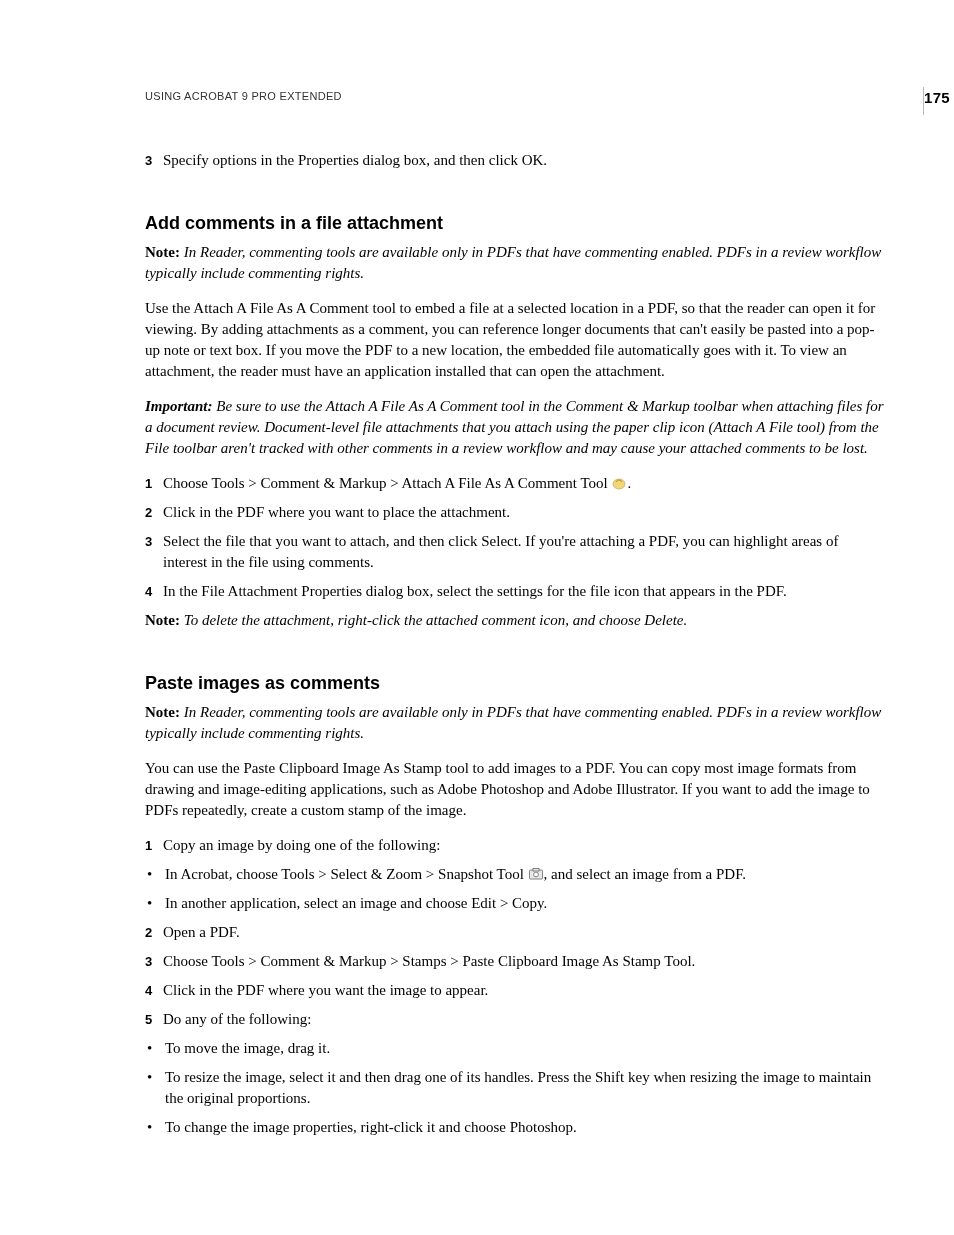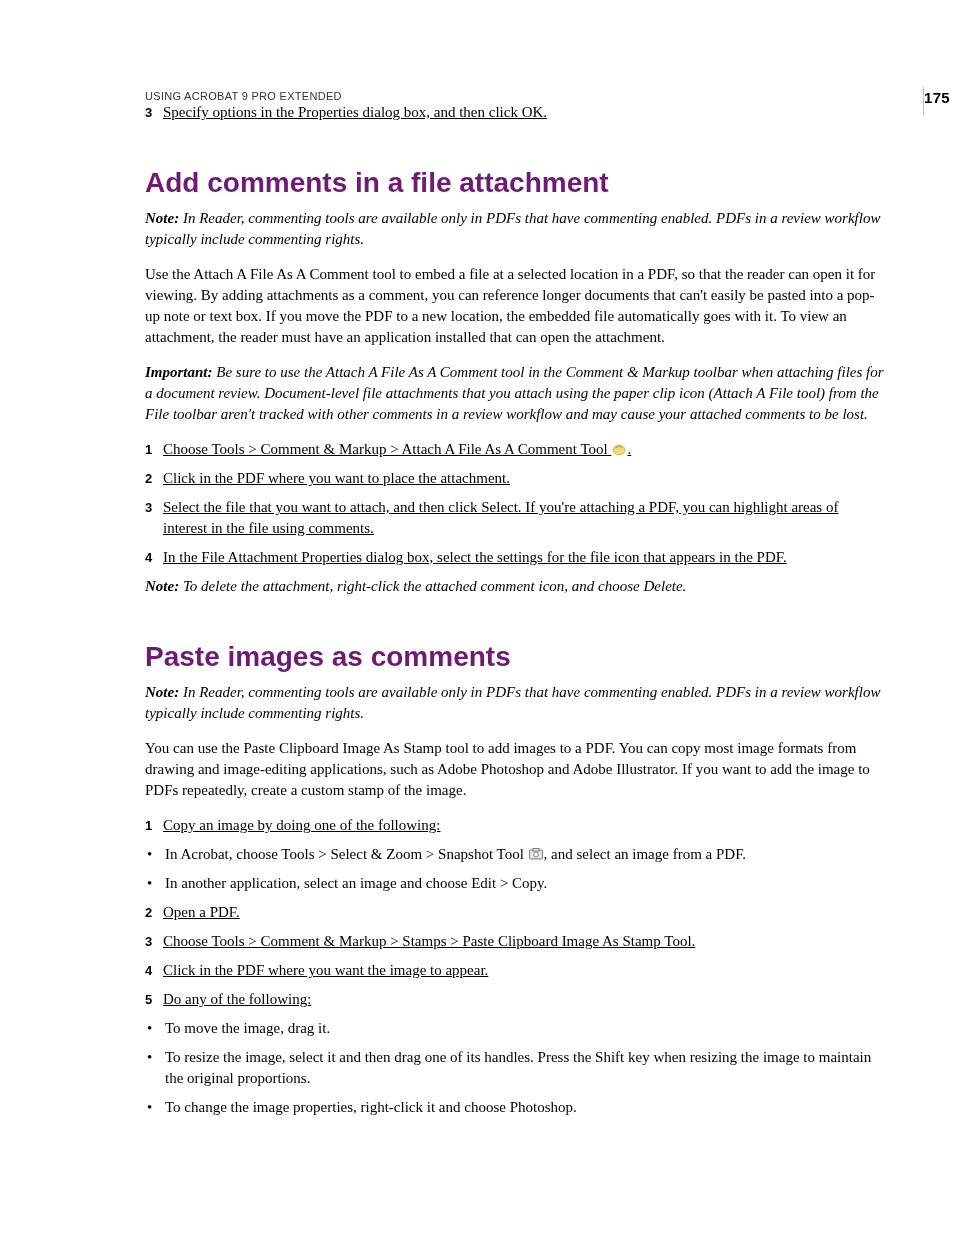--- a/index.html
+++ b/index.html
@@ -13,20 +13,21 @@
     width: 954px;
     min-height: 1235px;
     padding: 90px 70px 40px 145px;
     box-sizing: border-box;
     position: relative;
   }
   .header-block {
     font-family: "Myriad Pro", "Helvetica Neue", Arial, sans-serif;
     font-size: 11px;
     letter-spacing: 0.3px;
+    margin-bottom: 48px;
     position: relative;
   }
   .header-line1 {
     color: #333;
   }
   .header-line2 {
     font-weight: bold;
     color: #000;
     margin-top: 2px;
   }
@@ -54,46 +55,45 @@
     margin-bottom: 8px;
   }
   .ol-num {
     font-family: "Myriad Pro", "Helvetica Neue", Arial, sans-serif;
     font-weight: bold;
     font-size: 13px;
     width: 18px;
     flex-shrink: 0;
     padding-top: 2px;
   }
-  .ol-text { flex: 1; text-decoration: underline; }
+  .ol-text { flex: 1; }
   .ul-item {
     display: flex;
     margin-bottom: 8px;
     padding-left: 0px;
   }
   .ul-bullet {
     width: 18px;
     flex-shrink: 0;
     text-align: left;
     padding-left: 2px;
   }
   .ul-text { flex: 1; }
   h2.section-heading {
     font-family: "Myriad Pro", "Helvetica Neue", Arial, sans-serif;
     font-weight: bold;
-    font-size: 28px;
+    font-size: 18px;
     margin: 40px 0 6px 0;
-    color: #701a75;
+    color: #000000;
   }
   .note-line {
     margin-bottom: 14px;
   }
   .note-label {
     font-weight: bold;
-    font-style: italic;
   }
   .note-text {
     font-style: italic;
   }
   .important-label {
     font-weight: bold;
     font-style: italic;
     text-align: center;
   }
   .important-text {

